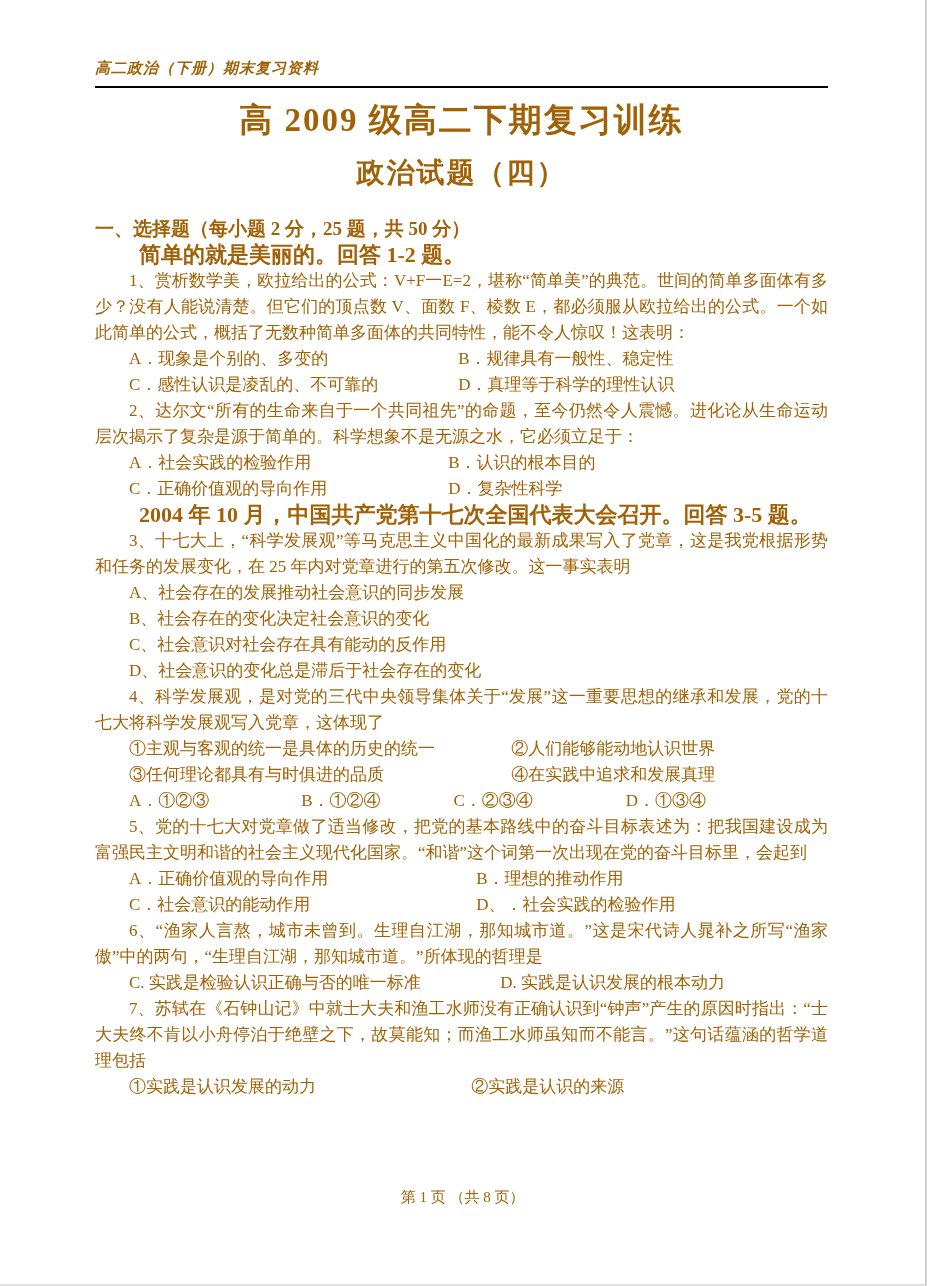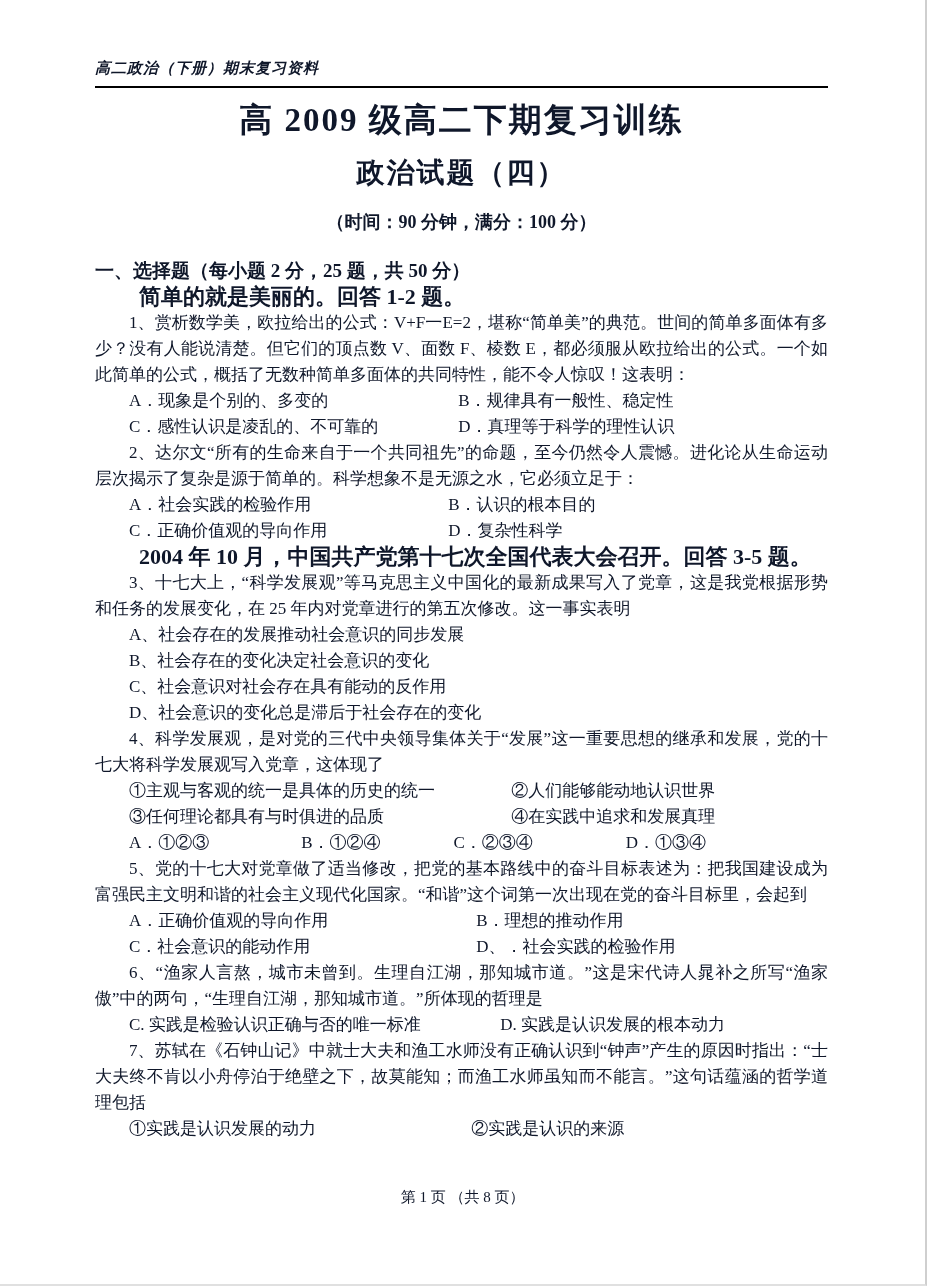--- a/index.html
+++ b/index.html
@@ -1,21 +1,21 @@
 <!DOCTYPE html>
 <html><head>
 <meta charset="utf-8">
 <style>
   html, body { margin: 0; padding: 0; background: #fff; }
   .page {
     position: relative;
     width: 927px;
     height: 1286px;
     background: #ffffff;
-    color: #0f172a;
+    color: #a16207;
     font-family: "Liberation Serif", serif;
     box-sizing: border-box;
     padding: 58px 97px 0 95px;
     border-right: 2px solid #cfcfcf;
     border-bottom: 2px solid #e0e0e0;
     overflow: hidden;
   }
   .header-note {
     font-size: 15px;
     font-weight: bold;
@@ -98,21 +98,20 @@
 <body>
 
 <div class="page">
 
   <div class="header-note">高二政治（下册）期末复习资料</div>
   <div class="header-rule"></div>
 
   <h1 class="title">高 2009 级高二下期复习训练</h1>
   <h2 class="subtitle">政治试题（四）</h2>
 
-  <div class="meta">（时间：90 分钟，满分：100 分）</div>
 
   <div class="section-heading">一、选择题（每小题 2 分，25 题，共 50 分）</div>
 
   <div class="lead">简单的就是美丽的。回答 1-2 题。</div>
 
   <p class="stem">1、赏析数学美，欧拉给出的公式：V+F一E=2，堪称“简单美”的典范。世间的简单多面体有多少？没有人能说清楚。但它们的顶点数 V、面数 F、棱数 E，都必须服从欧拉给出的公式。一个如此简单的公式，概括了无数种简单多面体的共同特性，能不令人惊叹！这表明：</p>
   <div class="optrow">
     <span class="optL lw325">A．现象是个别的、多变的</span>
     <span class="optR">B．规律具有一般性、稳定性</span>
   </div>

